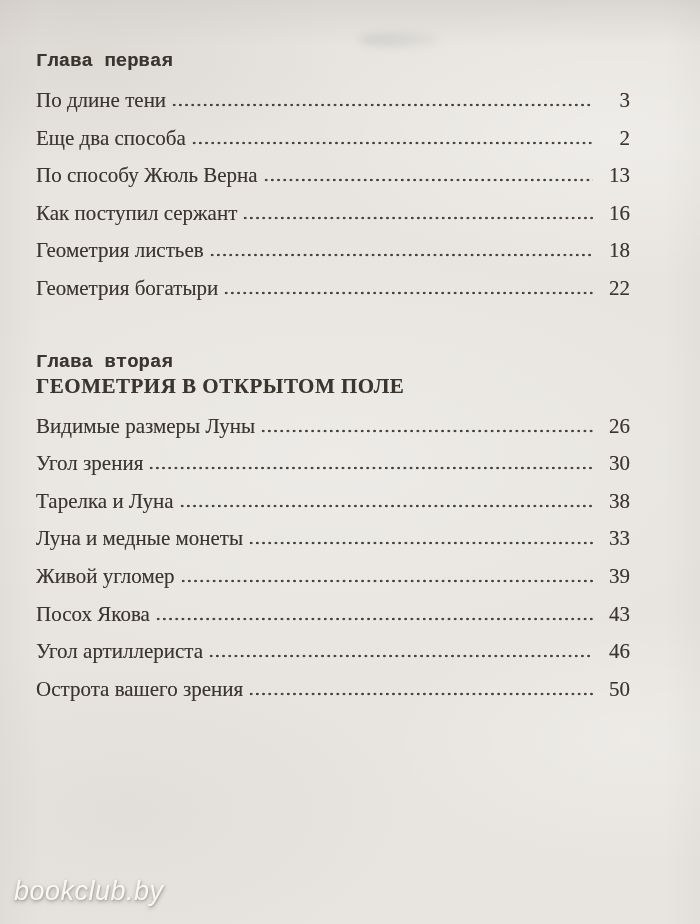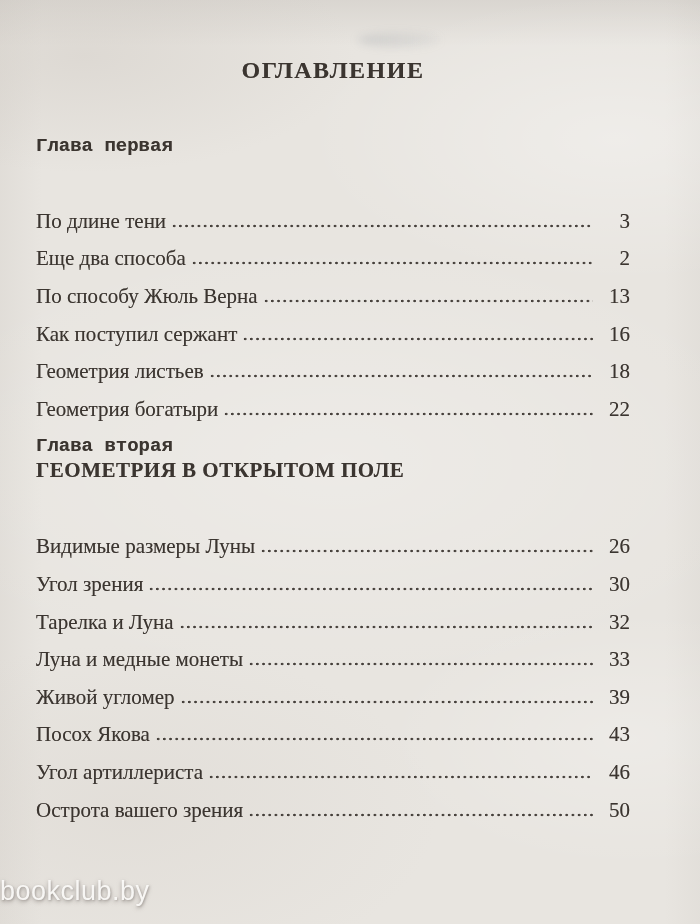--- a/index.html
+++ b/index.html
@@ -82,55 +82,54 @@
   .toc-row {
     display: flex;
     align-items: baseline;
     height: 37.6px;
     font-size: 21px;
     text-shadow: 0 0 0.4px rgba(59,53,48,0.45);
   }
   .toc-label {
     white-space: nowrap;
     padding-right: 5px;
-    margin-top: 36px;
   }
   .leader {
     flex: 1;
     height: 4px;
     margin: 0 7px 0 1px;
     background-image: radial-gradient(circle at 2px 2px, rgba(56,50,45,0.92) 1.15px, rgba(56,50,45,0) 1.6px);
     background-size: 6.2px 4px;
     background-repeat: repeat-x;
     background-position: left bottom;
   }
   .toc-page {
     min-width: 30px;
     text-align: right;
     white-space: nowrap;
   }
   .watermark {
     position: absolute;
-    left: 0;
+    left: 14px;
     bottom: 17px;
     font-family: "Liberation Sans", sans-serif;
     font-size: 27px;
     letter-spacing: 0.5px;
     color: rgba(250,249,247,0.96);
     text-shadow: 0 2px 4px rgba(128,122,116,0.60), 1px 1px 2px rgba(140,134,128,0.45);
+    font-style: italic;
   }
 </style>
 </head>
 <body>
 
 <div class="paper-texture"></div>
 <div class="ink-bleed"></div>
 
 <div class="page">
-  <h1 class="page-title">ОГЛАВЛЕНИЕ</h1>
 
   <div class="toc">
   <section class="toc-section">
     <div class="chapter-label">Глава первая</div>
     <div class="toc-list">
   <div class="toc-row">
     <span class="toc-label">По длине тени</span>
     <span class="leader"></span>
     <span class="toc-page">3</span>
   </div>
@@ -179,21 +178,21 @@
 
   <div class="toc-row">
     <span class="toc-label">Угол зрения</span>
     <span class="leader"></span>
     <span class="toc-page">30</span>
   </div>
 
   <div class="toc-row">
     <span class="toc-label">Тарелка и Луна</span>
     <span class="leader"></span>
-    <span class="toc-page">32</span>
+    <span class="toc-page">38</span>
   </div>
 
   <div class="toc-row">
     <span class="toc-label">Луна и медные монеты</span>
     <span class="leader"></span>
     <span class="toc-page">33</span>
   </div>
 
 
   <div class="toc-row">

